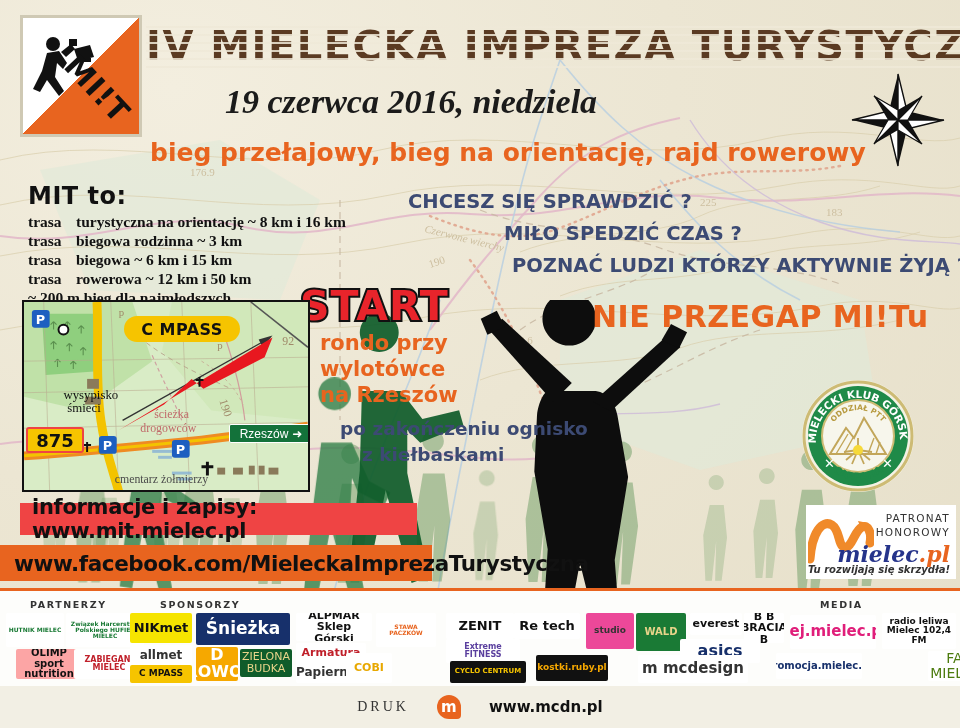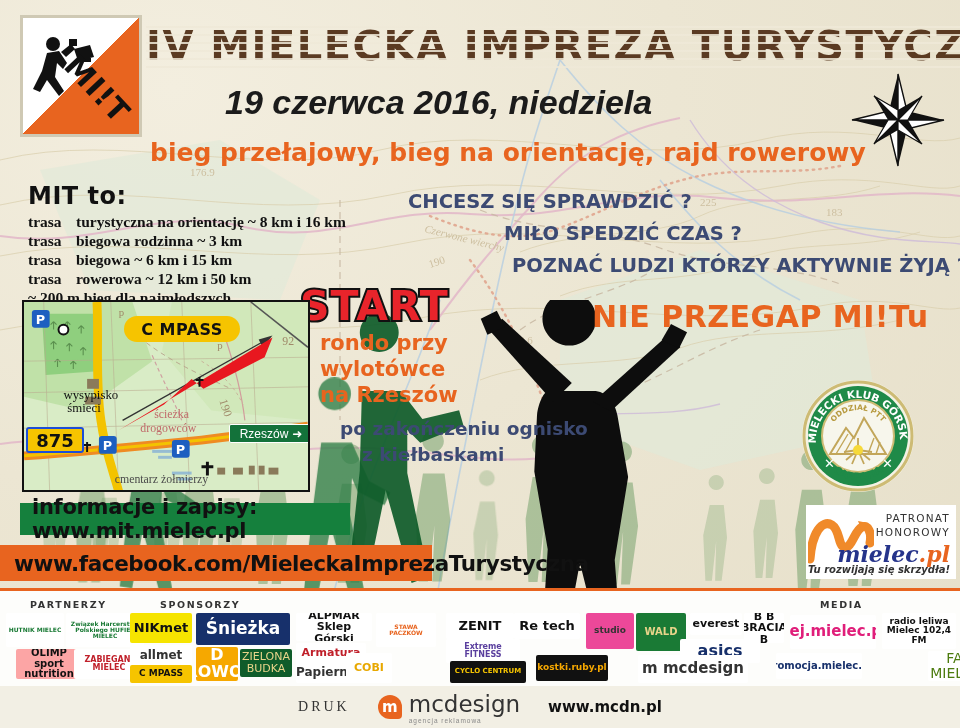--- a/index.html
+++ b/index.html
@@ -40,21 +40,21 @@
     line-height:52px;white-space:nowrap;
   }
   .title .stencil{position:relative;display:inline-block;}
   .title .stencil::after{content:"";position:absolute;left:0;right:0;top:0;bottom:0;
     background:repeating-linear-gradient(to bottom,
       rgba(239,233,216,0) 0 6px, rgba(239,233,216,.85) 6px 8px);
     pointer-events:none;}
   .subtitle{
     position:absolute;left:225px;top:82px;width:560px;height:40px;
     font-size:34px;font-weight:bold;font-style:italic;color:#1b1b1b;
-    font-family:Liberation Sans, sans-serif;line-height:40px;
+    font-family:Liberation Serif, serif;line-height:40px;
   }
   .tagline{
     position:absolute;left:150px;top:136px;width:720px;height:34px;
     font-size:25px;font-weight:bold;color:#e8641f;
     font-family:"DejaVu Sans", sans-serif;line-height:34px;white-space:nowrap;
   }
   .compass-rose{position:absolute;left:846px;top:68px;width:104px;height:104px;}
 
   
   .mitto{position:absolute;left:28px;top:182px;width:380px;}
@@ -94,29 +94,29 @@
   .compasslogo{position:absolute;left:100px;top:14px;width:116px;height:26px;
     background:#f6c400;border-radius:13px;display:flex;align-items:center;
     justify-content:center;}
   .compasslogo span{font-family:"DejaVu Sans",sans-serif;font-weight:bold;
     font-size:16px;color:#111;letter-spacing:.5px;}
   .rzsign{position:absolute;left:205px;top:122px;width:84px;height:19px;
     background:#13723a;border:1.5px solid #fff;border-radius:2px;
     display:flex;align-items:center;justify-content:center;gap:4px;}
   .rzsign span{color:#fff;font-size:12px;font-family:"Liberation Sans",sans-serif;}
   .roadshield{position:absolute;left:2px;top:125px;width:58px;height:26px;
-    background:#f6c400;border:2px solid #1d4ed8;border-radius:3px;
+    background:#f6c400;border:2px solid #ef4444;border-radius:3px;
     display:flex;align-items:center;justify-content:center;}
   .roadshield span{font-weight:bold;font-size:18px;color:#111;
     font-family:"DejaVu Sans",sans-serif;}
 
   
   .bar{position:absolute;font-family:"DejaVu Sans",sans-serif;font-weight:bold;
     color:#111;display:flex;align-items:center;}
-  .bar-green{left:20px;top:503px;width:330px;height:32px;background:#15803d;
+  .bar-green{left:20px;top:503px;width:397px;height:32px;background:#ef4444;
     font-size:21px;padding-left:12px;letter-spacing:-.3px;}
   .bar-orange{left:0px;top:545px;width:432px;height:36px;background:#e8641f;
     font-size:21.5px;padding-left:14px;letter-spacing:-.4px;}
 
   
   .club{position:absolute;left:800px;top:378px;width:116px;height:116px;}
   
   .patron{position:absolute;left:806px;top:505px;width:150px;height:74px;
     background:#fff;}
   .patron .pt{position:absolute;right:6px;top:6px;text-align:right;
@@ -518,21 +518,17 @@
         <div class="logo" style="left: 882px; top: 22px; width: 74px; height: 36px; background: rgb(255, 255, 255); color: rgb(17, 17, 17); font-size: 9px; font-weight: bold; line-height: 1.05; border-radius: 2px; padding: 1px;">radio leliwa Mielec 102,4 FM</div>
         <div class="logo" style="left: 776px; top: 62px; width: 86px; height: 26px; background: rgb(255, 255, 255); color: rgb(23, 48, 107); font-size: 10px; font-weight: bold; line-height: 1.05; border-radius: 2px; padding: 1px;">promocja.mielec.pl</div>
         <div class="logo" style="left: 928px; top: 60px; width: 78px; height: 30px; background: rgb(255, 255, 255); color: #4d7c0f; font-size: 14px; font-weight: normal; line-height: 1.05; border-radius: 2px; padding: 1px;">FAKTY MIELECKIE</div>
       </div>
   </div>
 
   <div class="druk">
     <div class="d1">DRUK</div>
     <div class="mcd">
       <div class="bubble">m</div>
-      <div>
-        <div class="nm">mcdesign</div>
-        <div class="sub">agencja reklamowa</div>
-      </div>
     </div>
     <div class="d3">www.mcdn.pl</div>
   </div>
 
 </div>
 
 </body></html>

